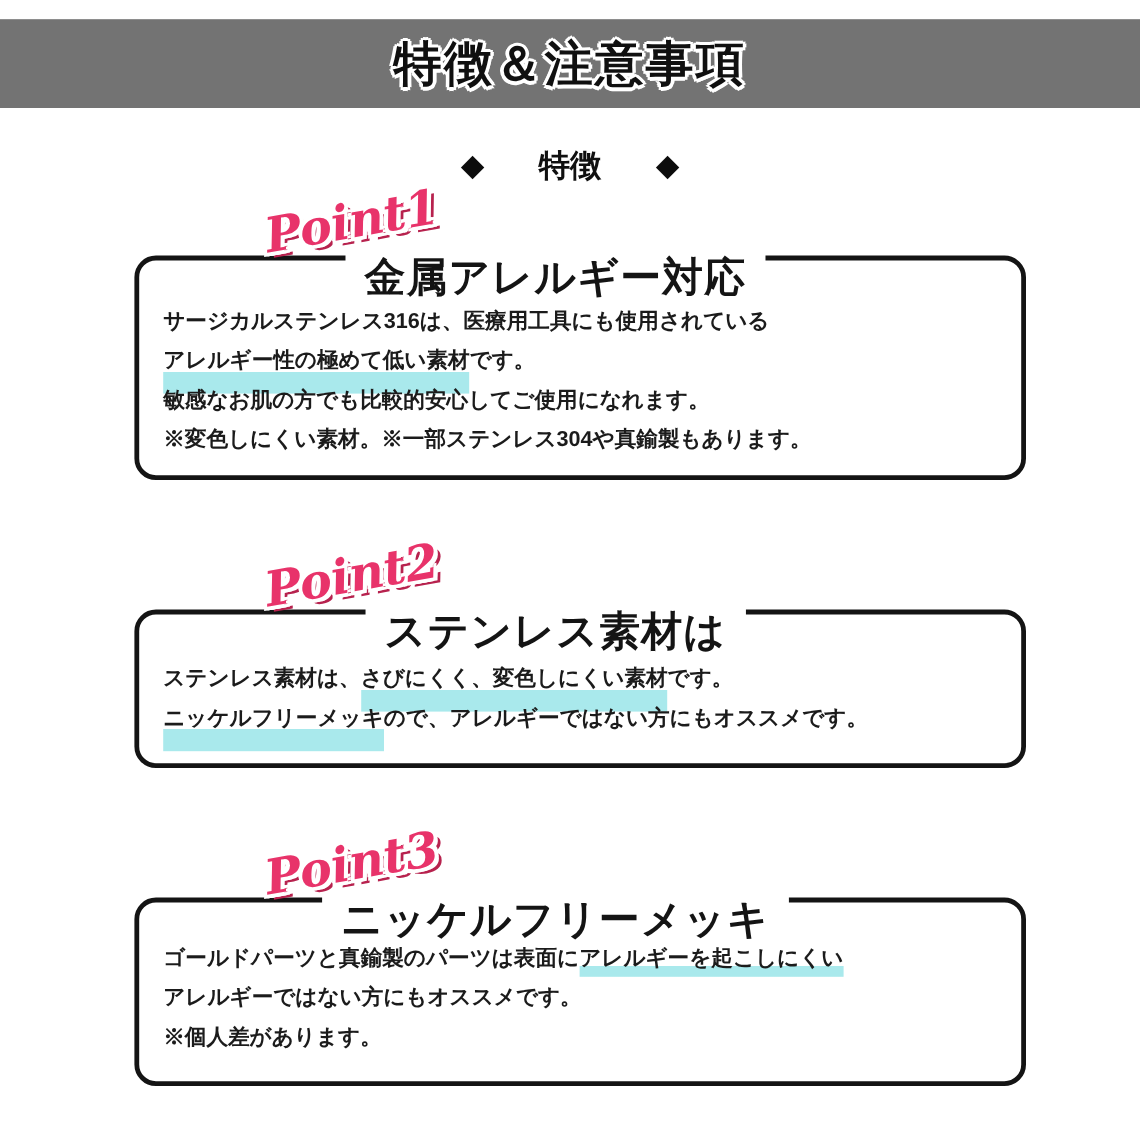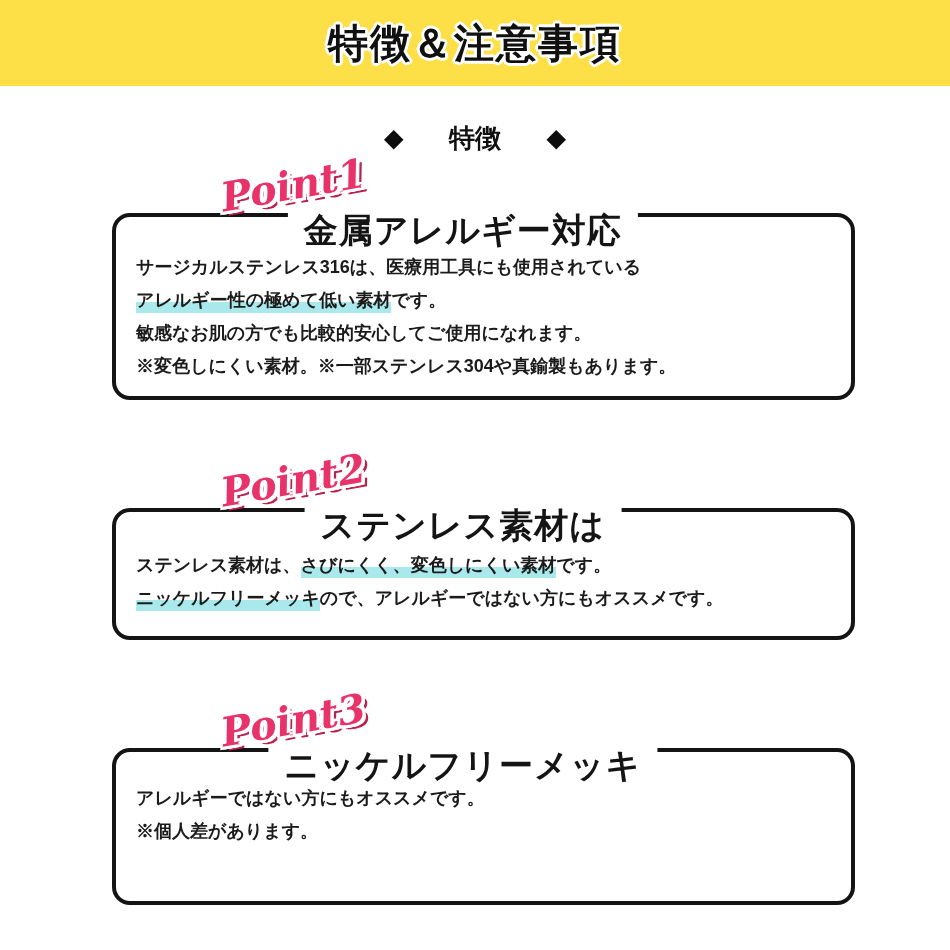--- a/index.html
+++ b/index.html
@@ -2,22 +2,22 @@
 <html><head>
 <meta charset="utf-8">
 <style>
   html,body { margin:0; padding:0; background:#ffffff; }
   .canvas {
     position:relative; width:950px; height:950px; background:#ffffff;
     font-family:"Liberation Sans", sans-serif; overflow:hidden;
   }
   
   .banner {
-    position:absolute; top:0; left:0; width:950px; height:86px;
-    background:#fde047; display:flex; align-items:center; justify-content:center;
+    position:absolute; top:16px; left:0; width:950px; height:74px;
+    background:#737373; display:flex; align-items:center; justify-content:center;
   }
   .banner-title {
     margin:0; font-size:40px; font-weight:bold; color:#101010; letter-spacing:2px;
     text-shadow:-2px -2px 0 #fff, 2px -2px 0 #fff, -2px 2px 0 #fff, 2px 2px 0 #fff,
                  0 -3px 0 #fff, 0 3px 0 #fff, -3px 0 0 #fff, 3px 0 0 #fff;
     white-space:nowrap;
   }
   
   .features-heading {
     position:absolute; top:122px; left:0; width:950px; height:32px;
@@ -42,21 +42,21 @@
     position:absolute; top:0; left:45%; transform:translate(-50%,-54%);
     margin:16px; background:#ffffff; padding:0 16px; white-space:nowrap;
     font-size:34px; font-weight:bold; color:#141414; letter-spacing:1px; z-index:2;
   }
   .point-body {
     padding:34px 6px 0 20px; font-size:18px; font-weight:bold; color:#1b1b1b;
   }
   .line { margin:0; line-height:33px; white-space:nowrap; }
   .hl {
     background:linear-gradient(180deg, rgba(0,0,0,0) 52%, #a9e9ec 52%);
-    padding-bottom:3px;
+    padding-bottom:18px;
   }
   .hl-low {
     background:linear-gradient(180deg, rgba(0,0,0,0) 64%, #a9e9ec 64%);
     padding-bottom:6px;
   }
 </style>
 </head>
 <body>
 
 <div class="canvas">
@@ -88,18 +88,19 @@
     <div class="point-body" style="padding-top:37px;">
       <p class="line"><span>ステンレス素材は、</span><span class="hl">さびにくく、変色しにくい素材</span><span>です。</span></p>
       <p class="line"><span></span><span class="hl">ニッケルフリーメッキ</span><span>ので、アレルギーではない方にもオススメです。</span></p>
     </div>
   </section>
 
   <section class="point" style="top:748px; height:157px;">
     <span class="point-badge">Point3</span>
     <h2 class="point-title">ニッケルフリーメッキ</h2>
     <div class="point-body" style="padding-top:30px;">
+      <p class="line"><span>ゴールドパーツと真鍮製のパーツは表面に</span><span class="hl hl-low">アレルギーを起こしにくい</span><span></span></p>
       <p class="line"><span>アレルギーではない方にもオススメです。</span><span class="hl"></span><span></span></p>
       <p class="line"><span>※個人差があります。</span><span class="hl"></span><span></span></p>
     </div>
   </section>
 
 </div>
 
 </body></html>

